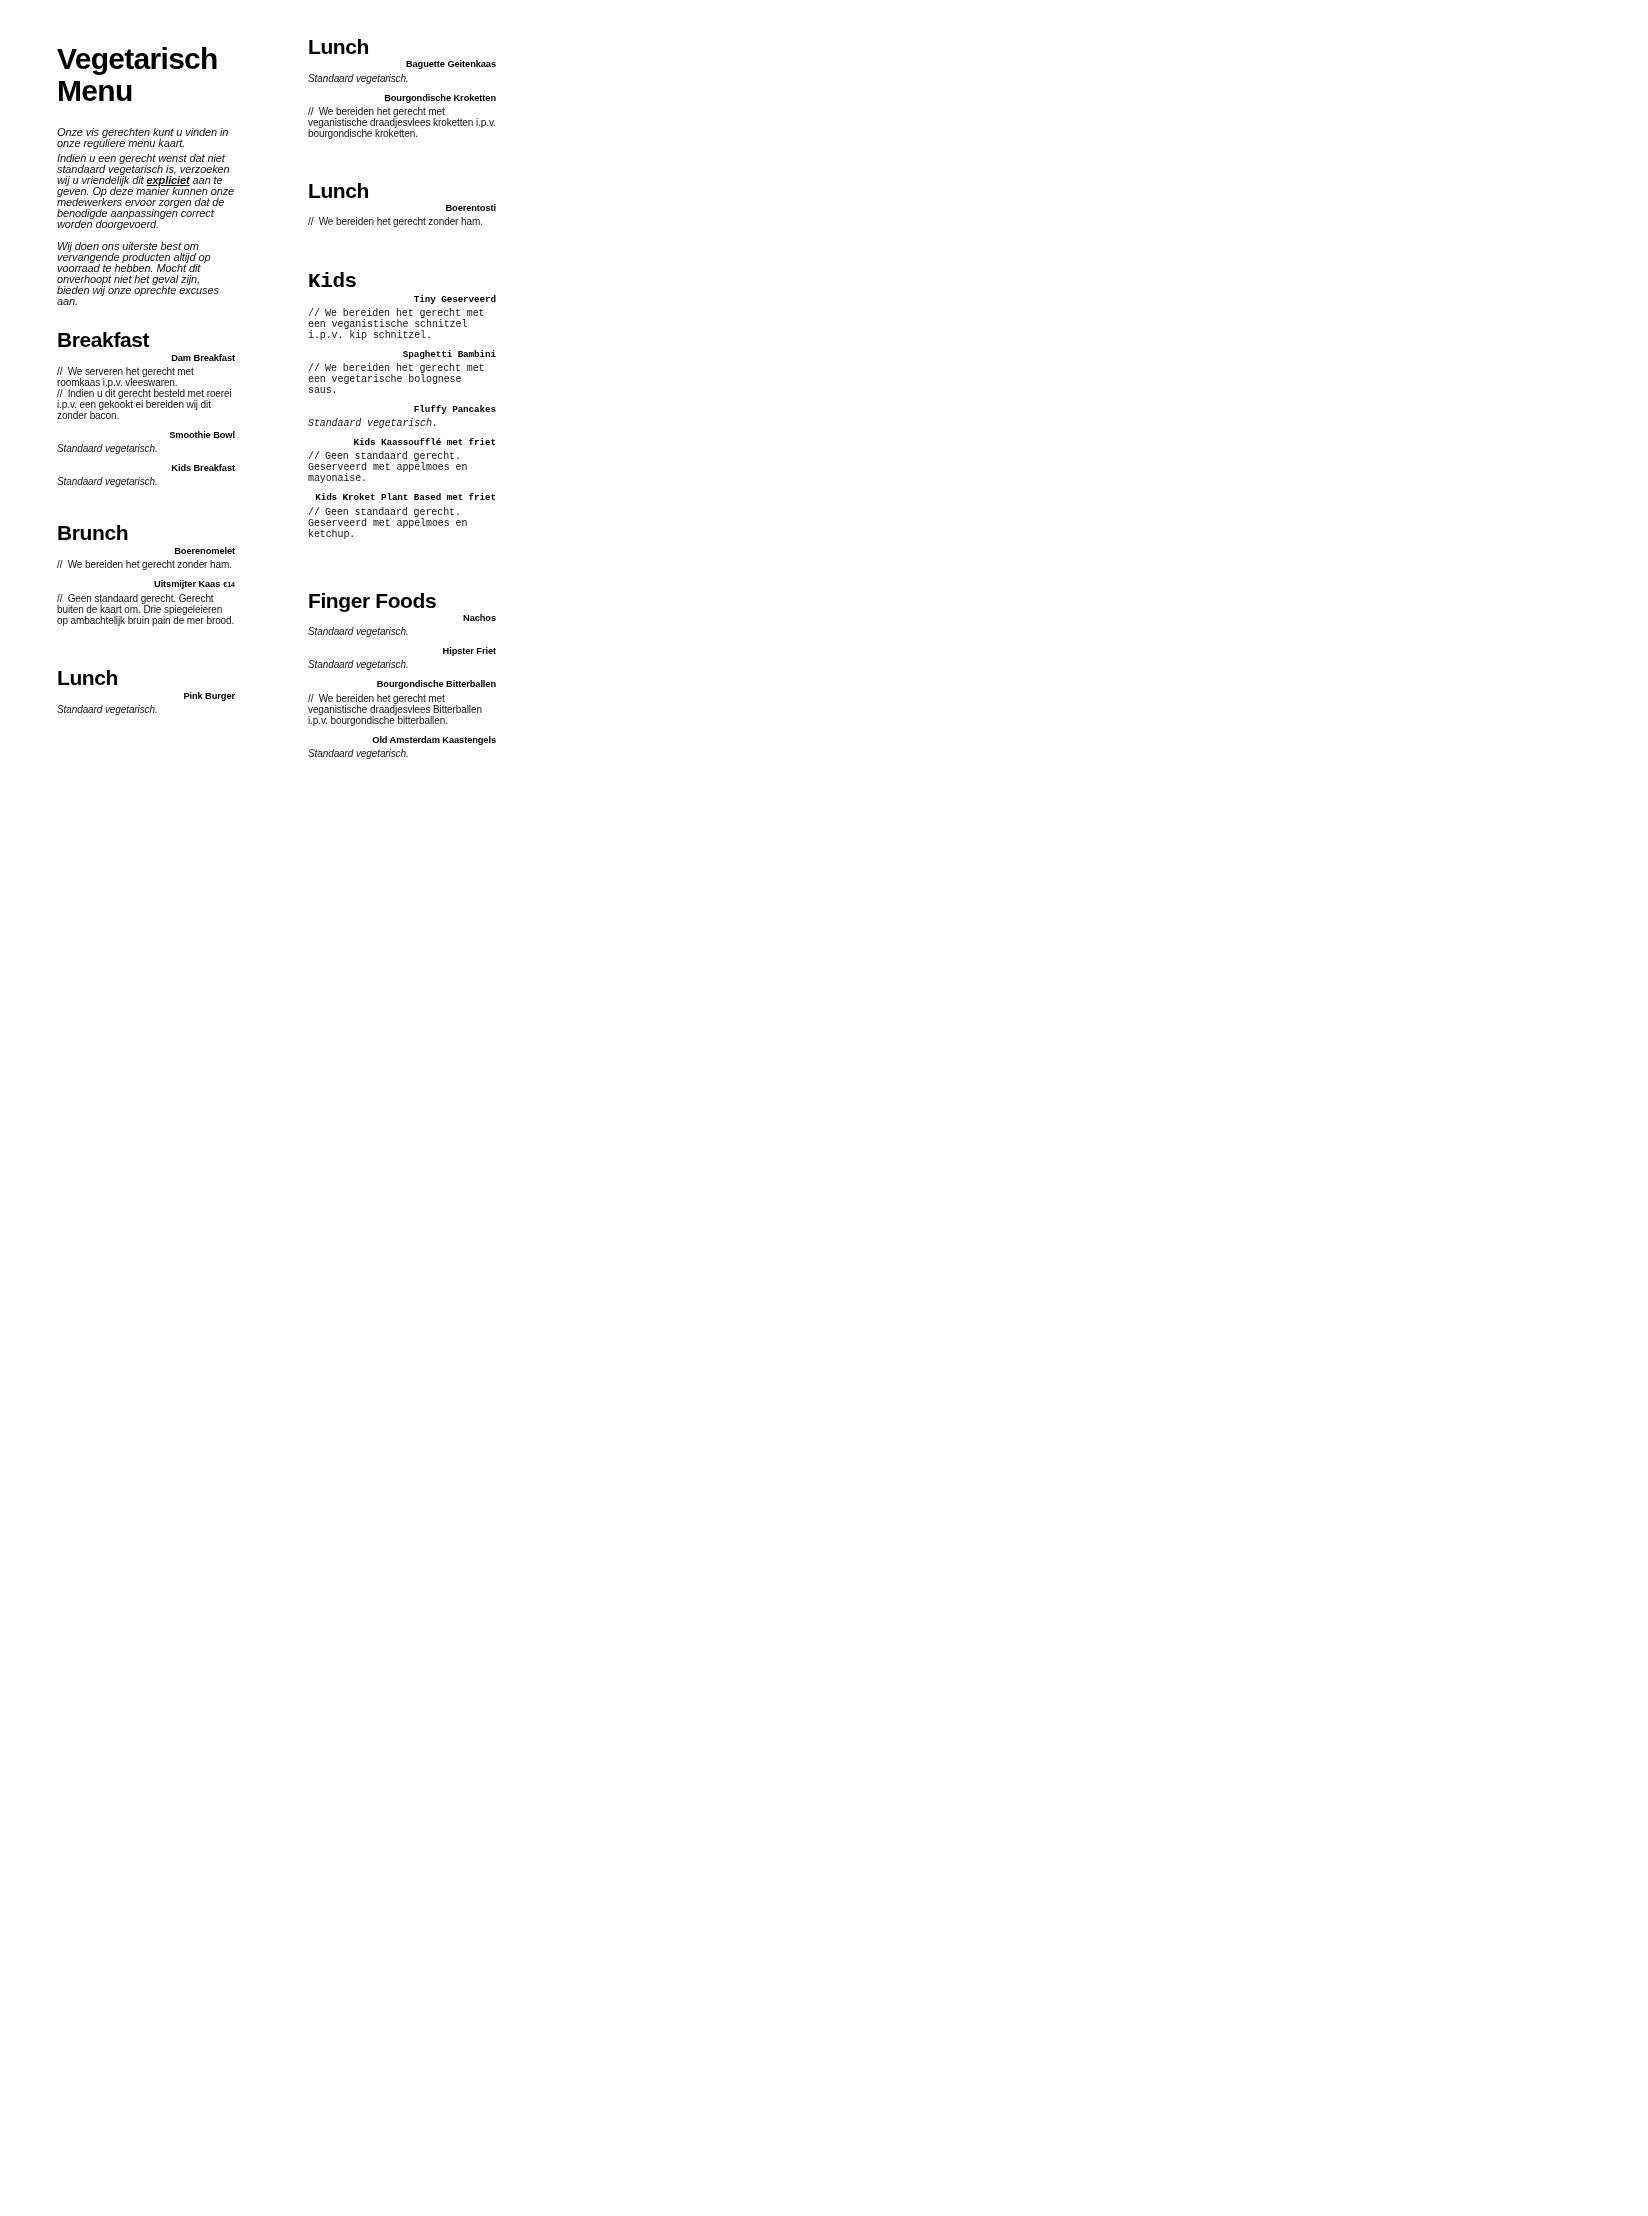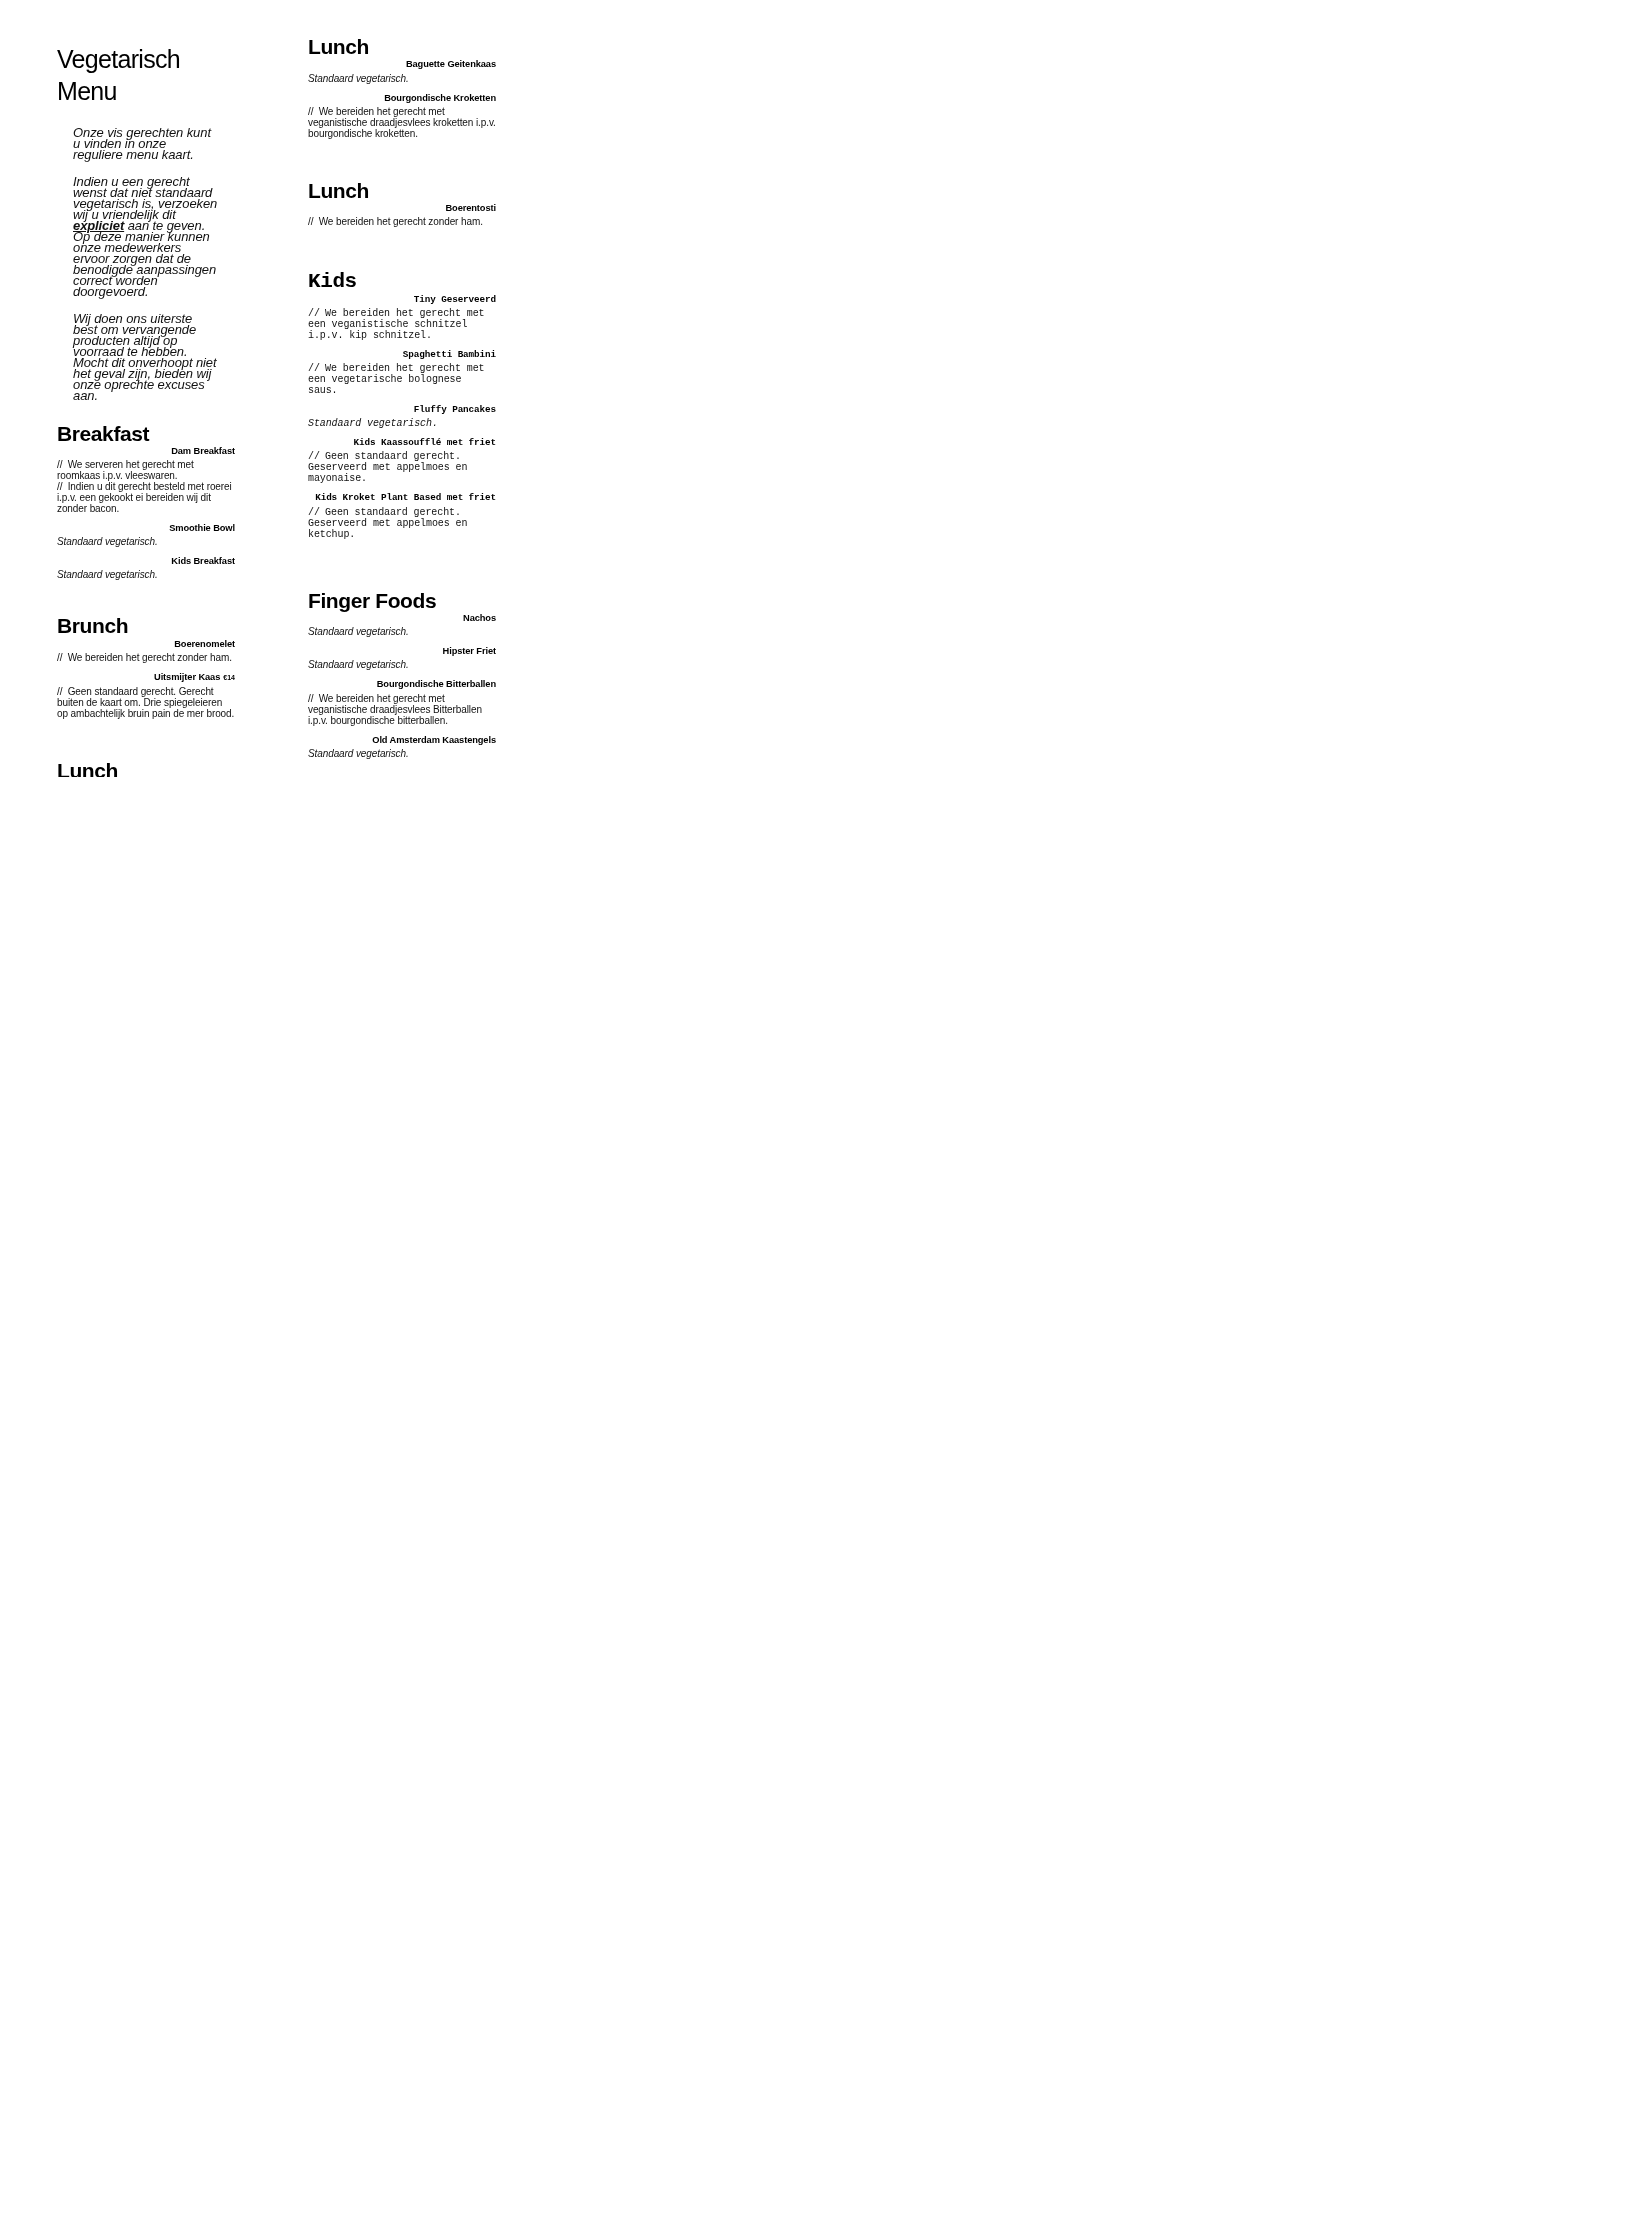--- a/index.html
+++ b/index.html
@@ -17,35 +17,35 @@
     overflow: hidden;
   }
   .col {
     position: absolute;
     top: 0;
   }
   .col-left  { left: 57px; width: 178px; padding-top: 43px; }
   .col-right { left: 308px; width: 188px; padding-top: 38px; }
 
   .menu-title {
-    font-weight: normal;
-    font-size: 25px;
+    font-weight: bold;
+    font-size: 30px;
     line-height: 32px;
     letter-spacing: -0.7px;
     margin: 0 0 19.5px 0;
   }
   .menu-title div { white-space: nowrap; }
 
   .intro p {
     font-style: italic;
-    font-size: 13px;
+    font-size: 11px;
     line-height: 11px;
     letter-spacing: -0.1px;
     color: #111111;
-    margin: 16px;
+    margin: 0;
   }
   .intro .p2 { margin-top: 4.4px; }
   .intro .p3 { margin-top: 11.5px; }
   .em-u {
     font-weight: bold;
     text-decoration: underline;
     text-decoration-thickness: 0.9px;
     text-underline-offset: 1.3px;
   }
 

